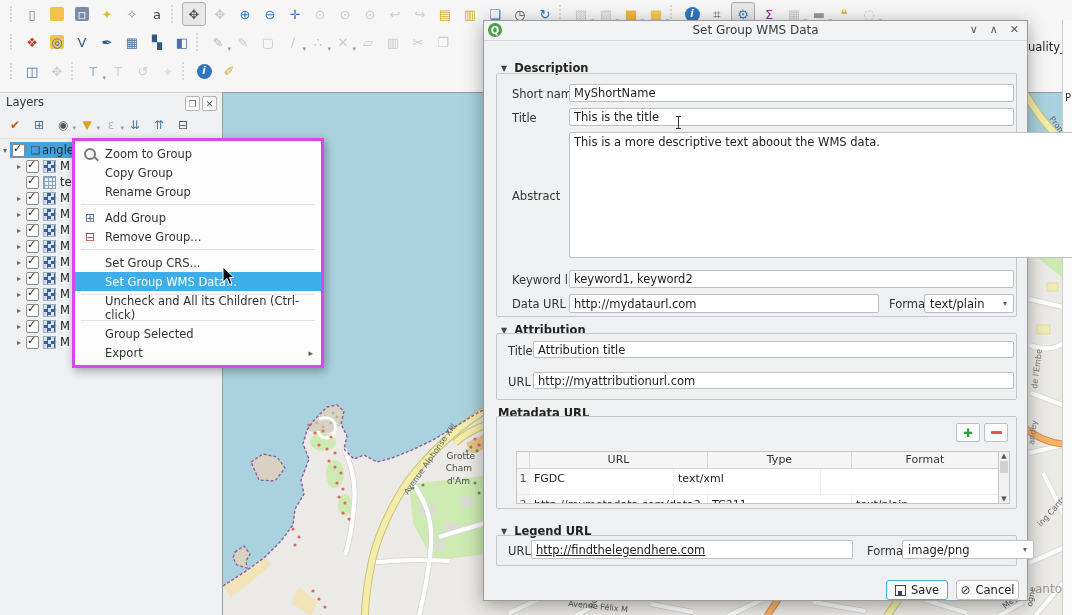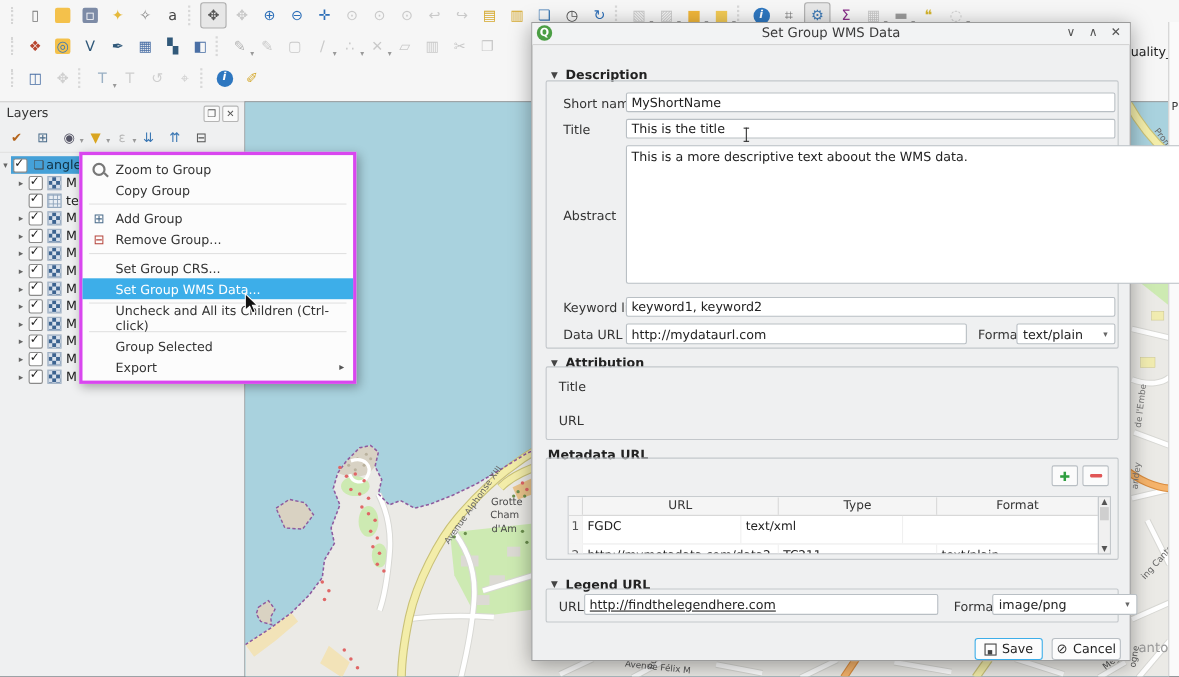--- a/index.html
+++ b/index.html
@@ -616,20 +616,23 @@
   <div id="menu">
       <div class="mitem">
         <span class="mico">
           <span class="mag"></span>
         </span>
         <span>Zoom to Group</span>
       </div>
       <div class="mitem">
         <span>Copy Group</span>
       </div>
+      <div class="mitem">
+        <span>Rename Group</span>
+      </div>
       <div class="msep"></div>
       <div class="mitem">
         <span class="mico" style="color: rgb(74, 107, 138);">⊞</span>
         <span>Add Group</span>
       </div>
       <div class="mitem">
         <span class="mico" style="color: rgb(181, 68, 60);">⊟</span>
         <span>Remove Group...</span>
       </div>
       <div class="msep"></div>
@@ -678,21 +681,23 @@
     <input class="txt" style="left: 85px; top: 273px; width: 310px; height: 19px;" value="http://mydataurl.com">
     <span class="flabel" style="left:405px;top:276px">Format</span>
     <span class="combo" style="left:440px;top:273px;width:90px;height:19px">
       <span>text/plain</span>
       <span class="carrow">▾</span>
     </span>
 
     <div class="sechead" style="top:302px"><span class="arr">▼</span><b>Attribution</b></div>
     <div class="gbox" style="top:312px;height:67px"></div>
     <span class="flabel" style="left:24px;top:323px">Title</span>
+    <input class="txt" style="left: 49px; top: 320px; width: 481px; height: 17px;" value="Attribution title">
     <span class="flabel" style="left:24px;top:354px">URL</span>
+    <input class="txt" style="left: 49px; top: 351px; width: 481px; height: 17px;" value="http://myattributionurl.com">
 
     <div class="sechead" style="top:385px;left:14px"><b>Metadata URL</b></div>
     <div class="gbox" style="top:395px;height:93px"></div>
     <span class="sqbtn" style="left:472px;top:402px">
         <span style="color:#2e9e3f;font-weight:bold">✚</span>
       </span>
     <span class="sqbtn" style="left:500px;top:402px">
         <span class="minusbar"></span>
       </span>
     <div id="mtable">

